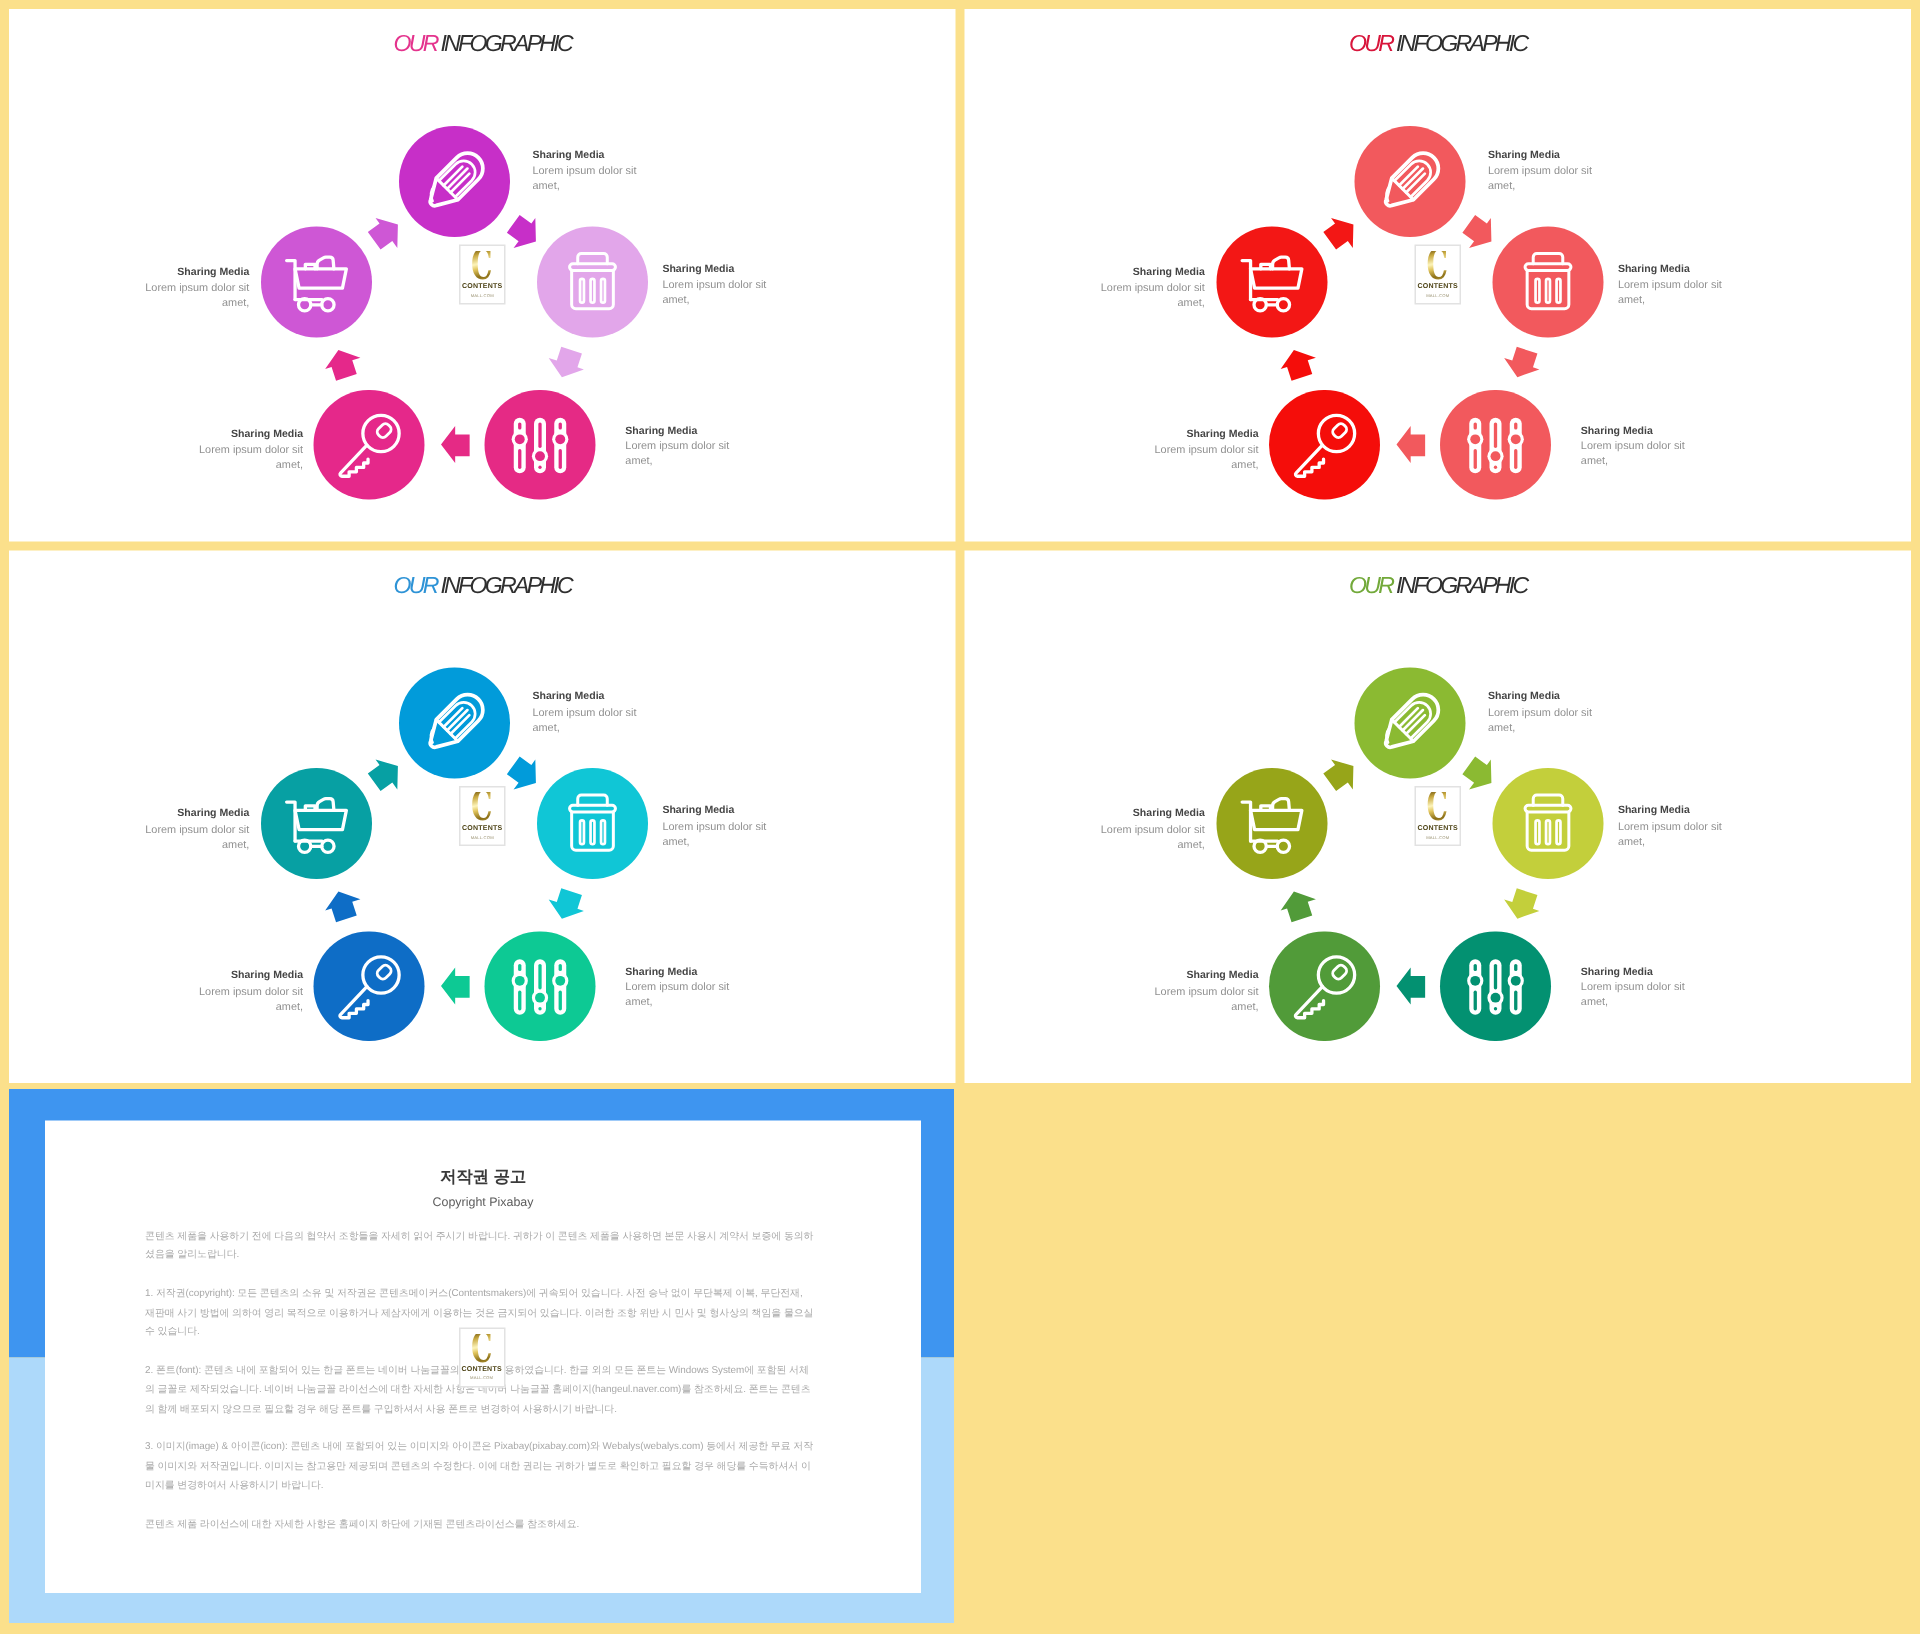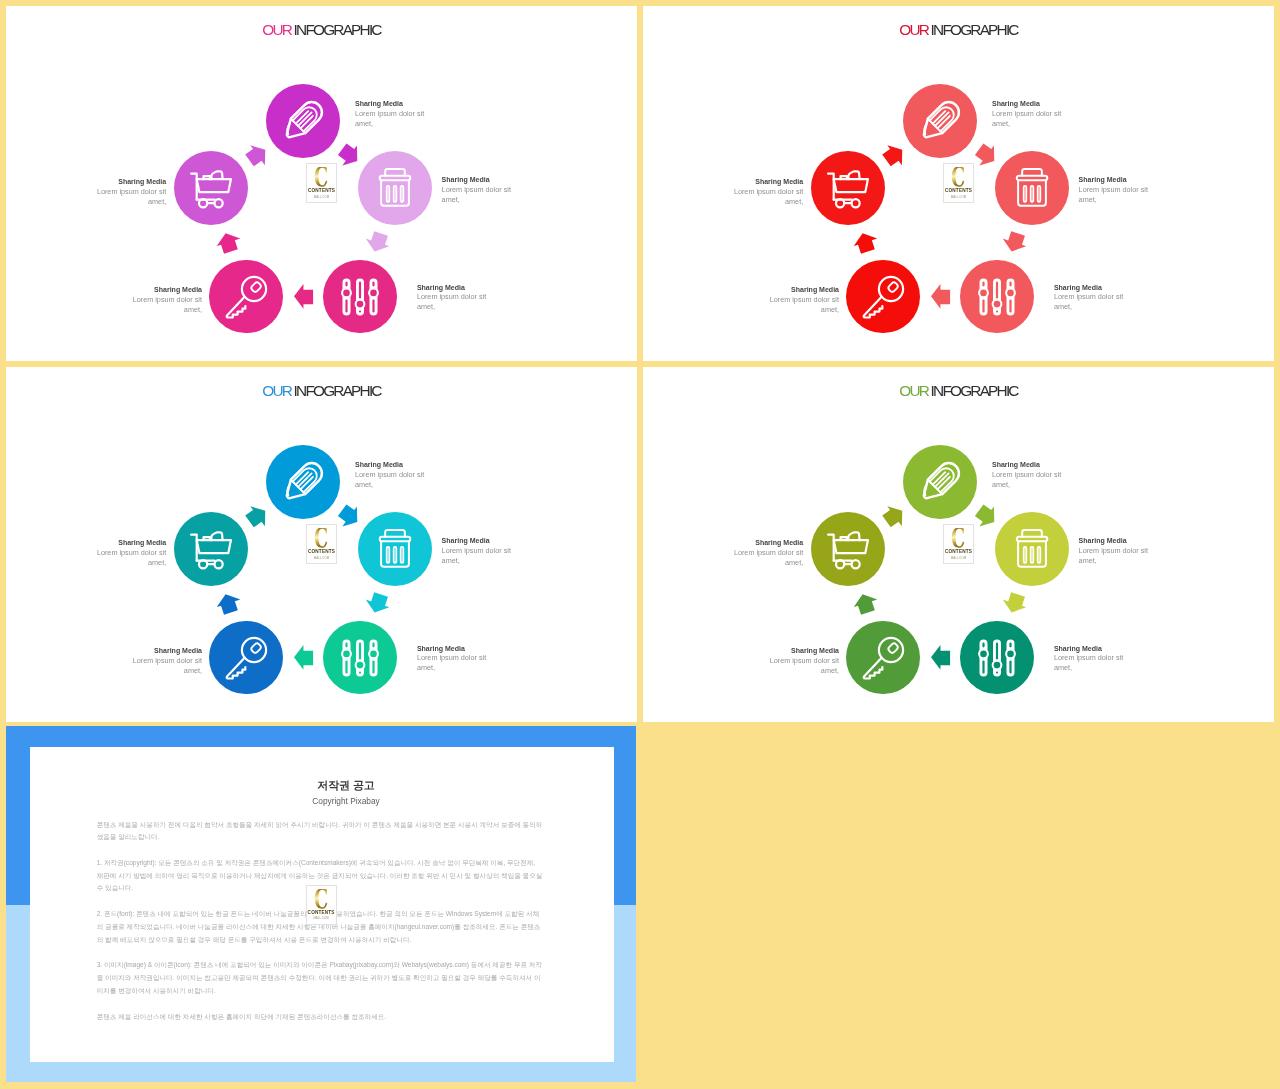--- a/index.html
+++ b/index.html
@@ -2,21 +2,21 @@
 <html><head>
 <meta charset="utf-8">
 <style>
 
 html,body{margin:0;padding:0;}
 body{width:1280px;height:1089px;background:#FBE08B;overflow:hidden;
      font-family:"Liberation Sans",sans-serif;}
 .stage{position:relative;width:1280px;height:1089px;}
 .slide{position:absolute;background:#ffffff;overflow:hidden;}
 .sl-title{position:absolute;left:0;width:100%;top:16.2px;text-align:center;
-          font-size:15.4px;font-weight:400;letter-spacing:-1.8px;line-height:16px;}
+          font-size:15.4px;font-weight:400;letter-spacing:-1.8px;line-height:16px;font-style:italic;}
 .sl-title .t-rest{color:#2f2f2f;}
 .ring{position:absolute;left:0;top:0;width:100%;height:100%;}
 .node{position:absolute;border-radius:50%;}
 .node > span{position:absolute;display:block;}
 .label{position:absolute;font-size:7.25px;line-height:9.95px;color:#909090;width:72px;}
 .label .lb-h{font-weight:700;color:#454545;display:block;font-size:7.03px;white-space:nowrap;}
 .label .lb-b{display:block;}
 .label.right{text-align:left;}
 .label.left{text-align:right;}
 .logo{position:absolute;border:0.8px solid #e2e2e2;background:#fff;box-sizing:border-box;
@@ -26,21 +26,21 @@
    transform:scaleX(0.70) scaleY(1.10);
    background:linear-gradient(172deg,#7a5f17 0%,#c8a940 16%,#fdf4bb 40%,#e0c45c 54%,#8a6e17 76%,#dcc25c 100%);
    -webkit-background-clip:text;background-clip:text;color:transparent;}
 .logo .lg-n{font-weight:700;color:#4e4417;letter-spacing:0.15px;line-height:1;white-space:nowrap;}
 .logo .lg-t{color:#9a9272;line-height:1;white-space:nowrap;letter-spacing:0.1px;}
 
 .cslide{position:absolute;overflow:hidden;}
 .cs-top{position:absolute;left:0;top:0;width:100%;height:179px;background:#3E95F0;}
 .cs-bot{position:absolute;left:0;top:179px;width:100%;height:177px;background:#ADD9FA;}
 .cs-paper{position:absolute;background:#fff;}
-.cs-title{position:absolute;left:0;width:100%;text-align:center;padding-left:24px;}
+.cs-title{position:absolute;left:0;width:100%;text-align:center;}
 .cs-title .ck{font-size:11.0px;font-weight:700;color:#3a3a3a;line-height:1;letter-spacing:-0.1px;display:block;}
 .cs-title .ce{font-size:8.3px;color:#5c5c5c;line-height:1;margin-top:6.8px;display:block;}
 .cs-body{position:absolute;color:#a8a8a8;font-size:6.6px;line-height:12.7px;letter-spacing:-0.02px;}
 .cs-body p{margin:0 0 13.1px 0;}
 
 </style>
 </head>
 <body>
 
 <div class="stage">

